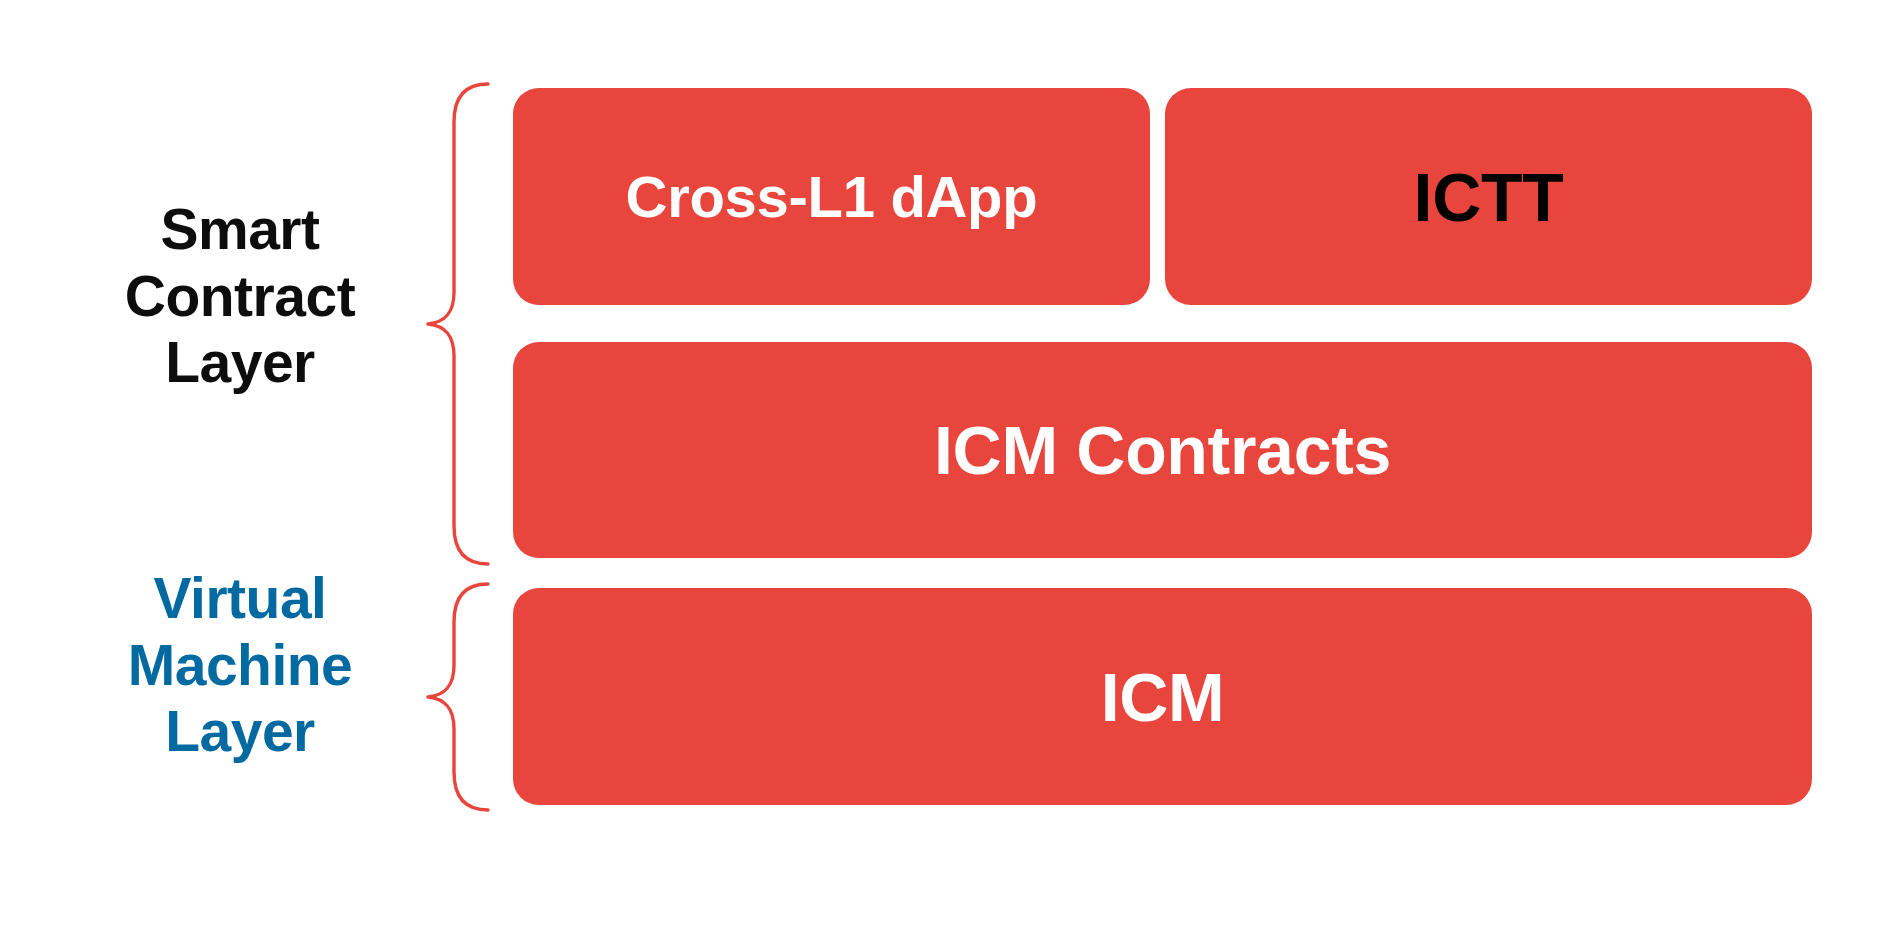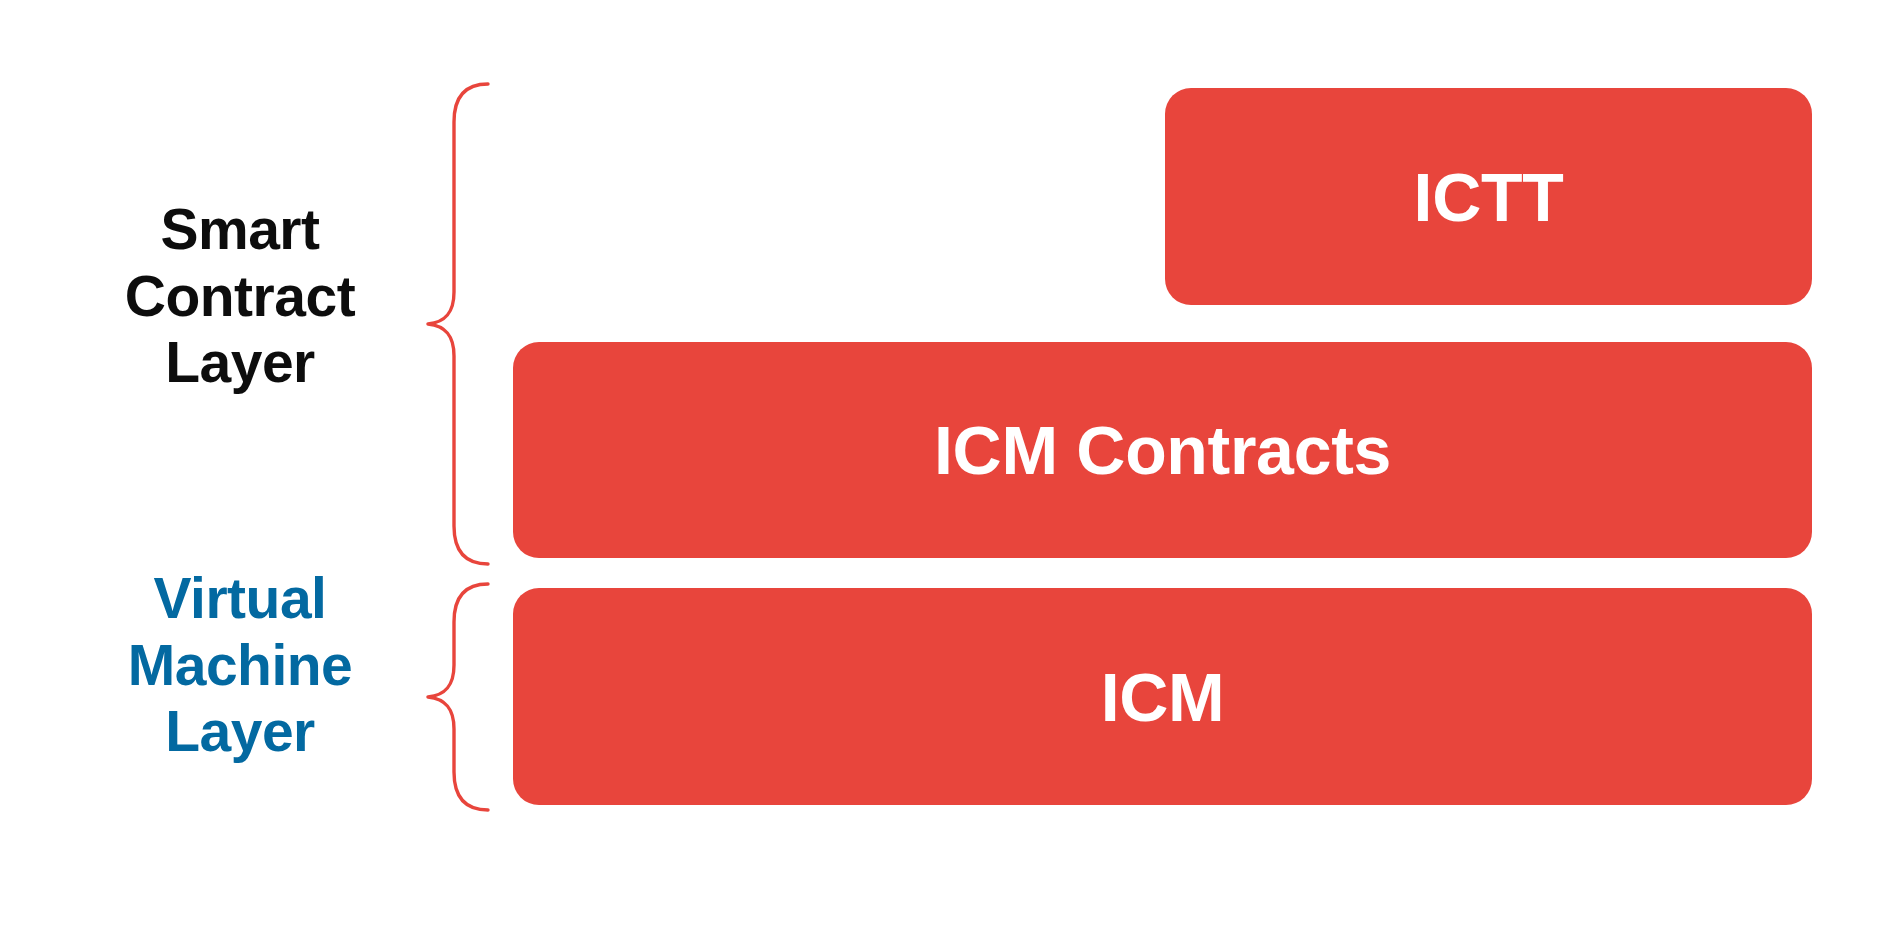--- a/index.html
+++ b/index.html
@@ -137,20 +137,21 @@
       <path d="M 64 4
                C 40 4, 30 18, 30 42
                L 30 85
                C 30 105, 22 115, 4 117
                C 22 119, 30 129, 30 149
                L 30 192
                C 30 216, 40 230, 64 230" fill="none" stroke="#e8453c" stroke-width="3.4" stroke-linecap="round" stroke-linejoin="round"></path>
     </svg>
   </div>
 
+  <div id="block-cross-l1-dapp" class="block" style="background: rgb(232, 69, 60); color: rgb(255, 255, 255);">Cross-L1 dApp</div>
 
-  <div id="block-ictt" class="block" style="background: rgb(232, 69, 60); color: #ffffff; text-align: right;">ICTT</div>
+  <div id="block-ictt" class="block" style="background: rgb(232, 69, 60); color: #000000; text-align: right;">ICTT</div>
 
   <div id="block-icm-contracts" class="block" style="background: rgb(232, 69, 60); color: rgb(255, 255, 255);">ICM Contracts</div>
 
   <div id="block-icm" class="block" style="background: rgb(232, 69, 60); color: rgb(255, 255, 255);">ICM</div>
 
 </div>
 
 </body></html>

